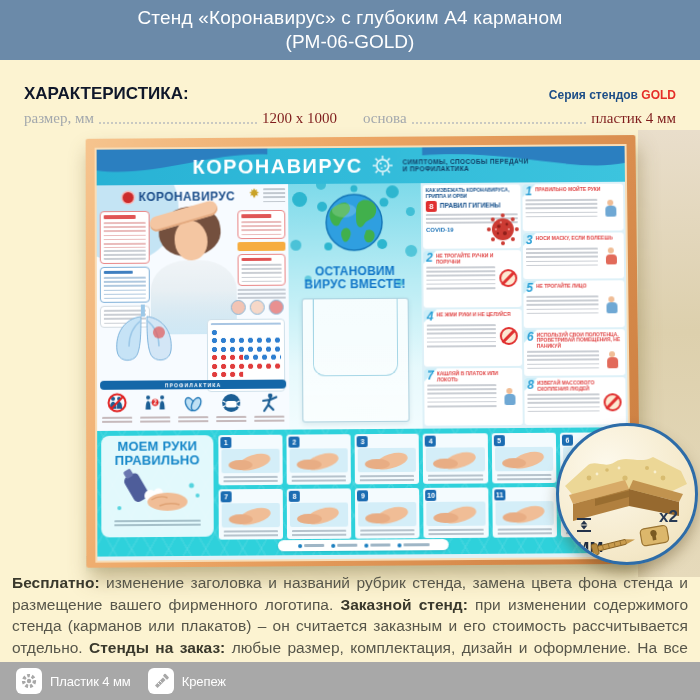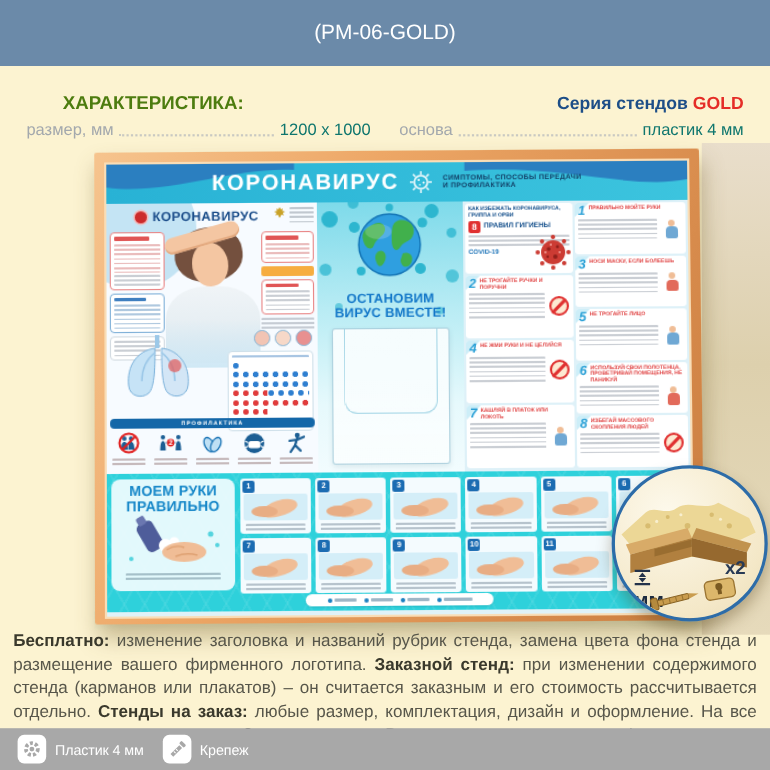--- a/index.html
+++ b/index.html
@@ -8,28 +8,28 @@
 
   
   .topbar{position:absolute;top:0;left:0;right:0;height:60px;background:#6b8aa9;
     color:#fff;text-align:center;display:flex;flex-direction:column;justify-content:center;gap:2px;}
   .topbar .t1{font-size:19px;letter-spacing:.2px;}
   .topbar .t2{font-size:19px;}
 
   
   .chars{position:absolute;top:60px;left:0;right:0;height:74px;}
   .chrow1{display:flex;justify-content:space-between;align-items:baseline;padding:24px 24px 0 24px;}
-  .chead{color:#4d7c0f;font-weight:700;font-size:17px;margin-left:33px;}
-  .cseries{color:#1d4e87;font-weight:700;font-size:16px;}
+  .chead{color:#0f172a;font-weight:700;font-size:17px;}
+  .cseries{color:#1d4e87;font-weight:700;font-size:12px;}
   .cseries .gold{color:#e52d27;}
-  .chrow2{display:flex;gap:26px;padding:6px 24px 0 24px;}
+  .chrow2{display:flex;gap:26px;padding:6px 24px 0 24px;font-family:Liberation Serif, serif;}
   .chcol{flex:1;display:flex;align-items:flex-end;gap:5px;font-size:15px;}
   .clbl{color:#a3a8ad;white-space:nowrap;}
   .cdots{flex:1;border-bottom:2px dotted #c9c9c2;margin-bottom:3px;}
-  .cval{color:#0f766e;white-space:nowrap;}
+  .cval{color:#7f1d1d;white-space:nowrap;}
 
   
   .wallband{position:absolute;top:130px;left:638px;right:0;height:447px;
     background:linear-gradient(180deg,#e9decb 0%,#ddd0ad 45%,#e6dabb 100%);}
   .floorglow{position:absolute;top:556px;left:86px;width:552px;height:18px;
     background:linear-gradient(180deg,rgba(150,200,175,.30),rgba(150,200,175,0));}
 
   
   .stand{position:absolute;left:86px;top:136px;width:552px;height:429px;box-sizing:border-box;
     padding:9px;border-radius:2px;
@@ -167,20 +167,21 @@
   .bitem{display:flex;align-items:center;gap:8px;}
   .bicon{width:26px;height:26px;background:#fff;border-radius:6px;display:flex;align-items:center;justify-content:center;flex:none;}
   .blabel{color:#fff;font-size:13px;letter-spacing:-.1px;white-space:nowrap;}
 </style>
 </head>
 <body>
 
 <div class="stage">
 
   <header class="topbar">
+    <div class="t1">Стенд «Коронавирус» с глубоким А4 карманом</div>
     <div class="t2">(PM-06-GOLD)</div>
   </header>
 
   <section class="chars">
     <div class="chrow1">
       <span class="chead">ХАРАКТЕРИСТИКА:</span>
       <span class="cseries">
         <span>Серия стендов</span>
         <span class="gold">GOLD</span>
       </span>

